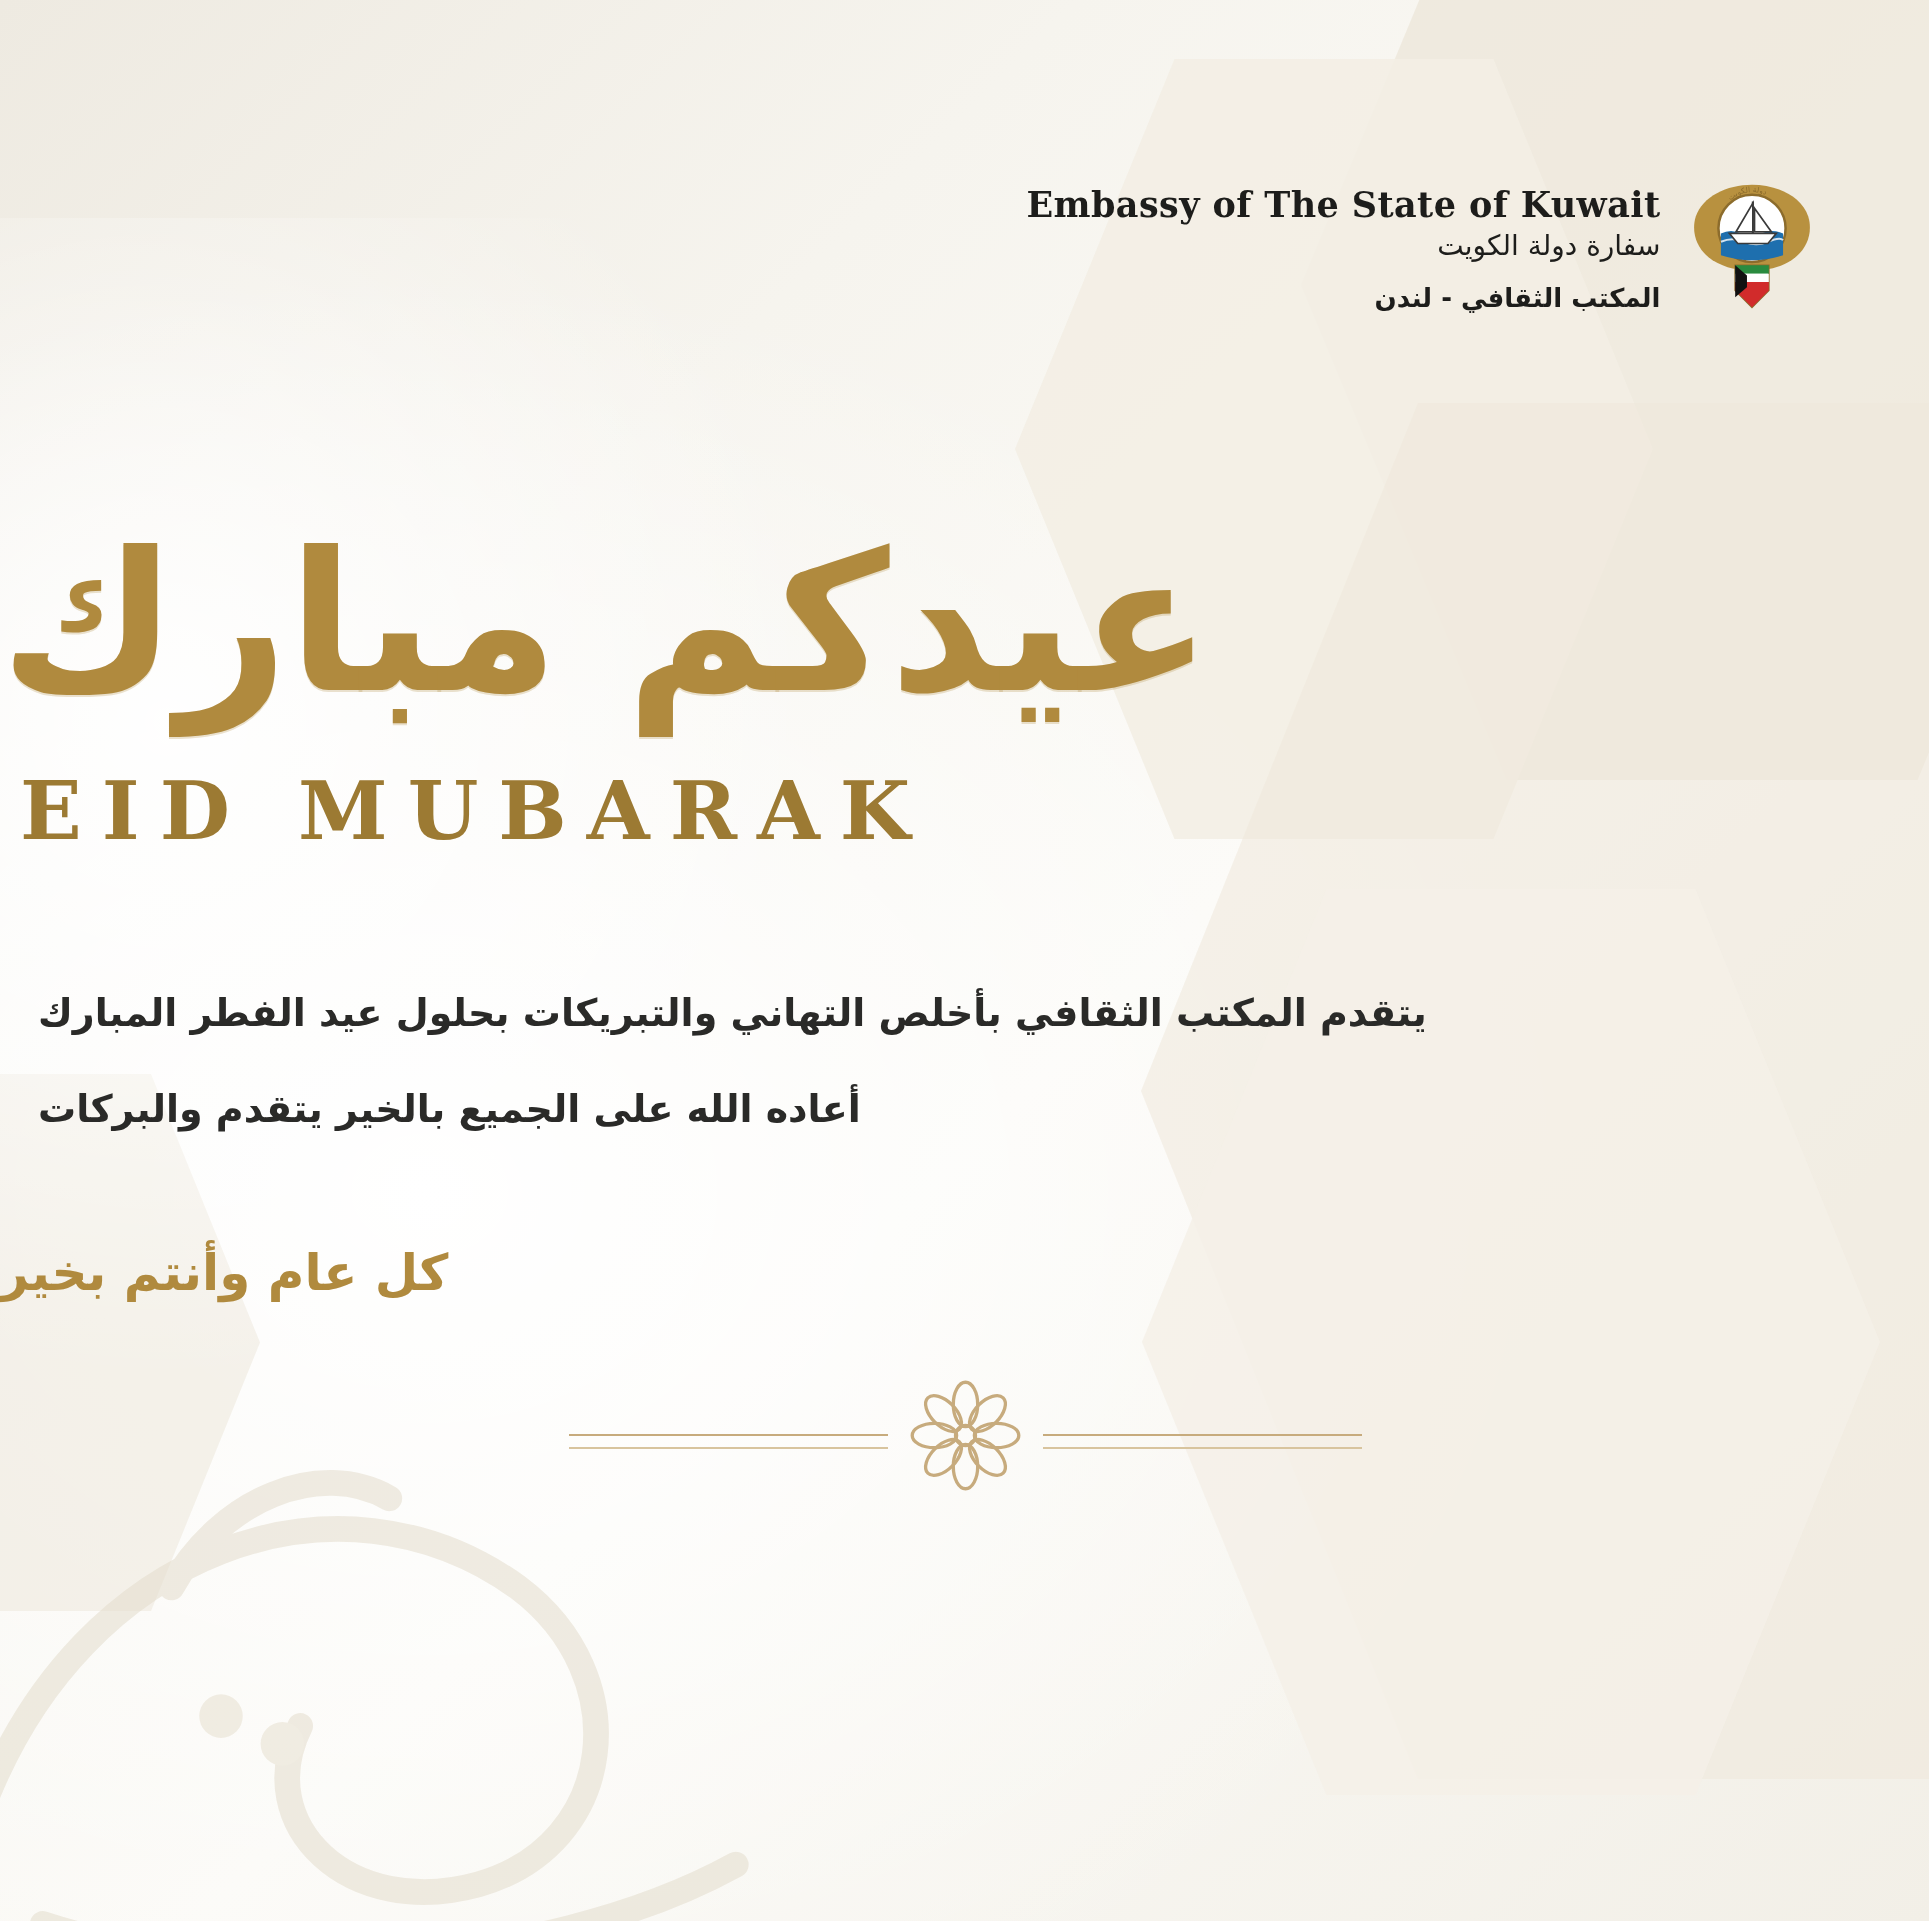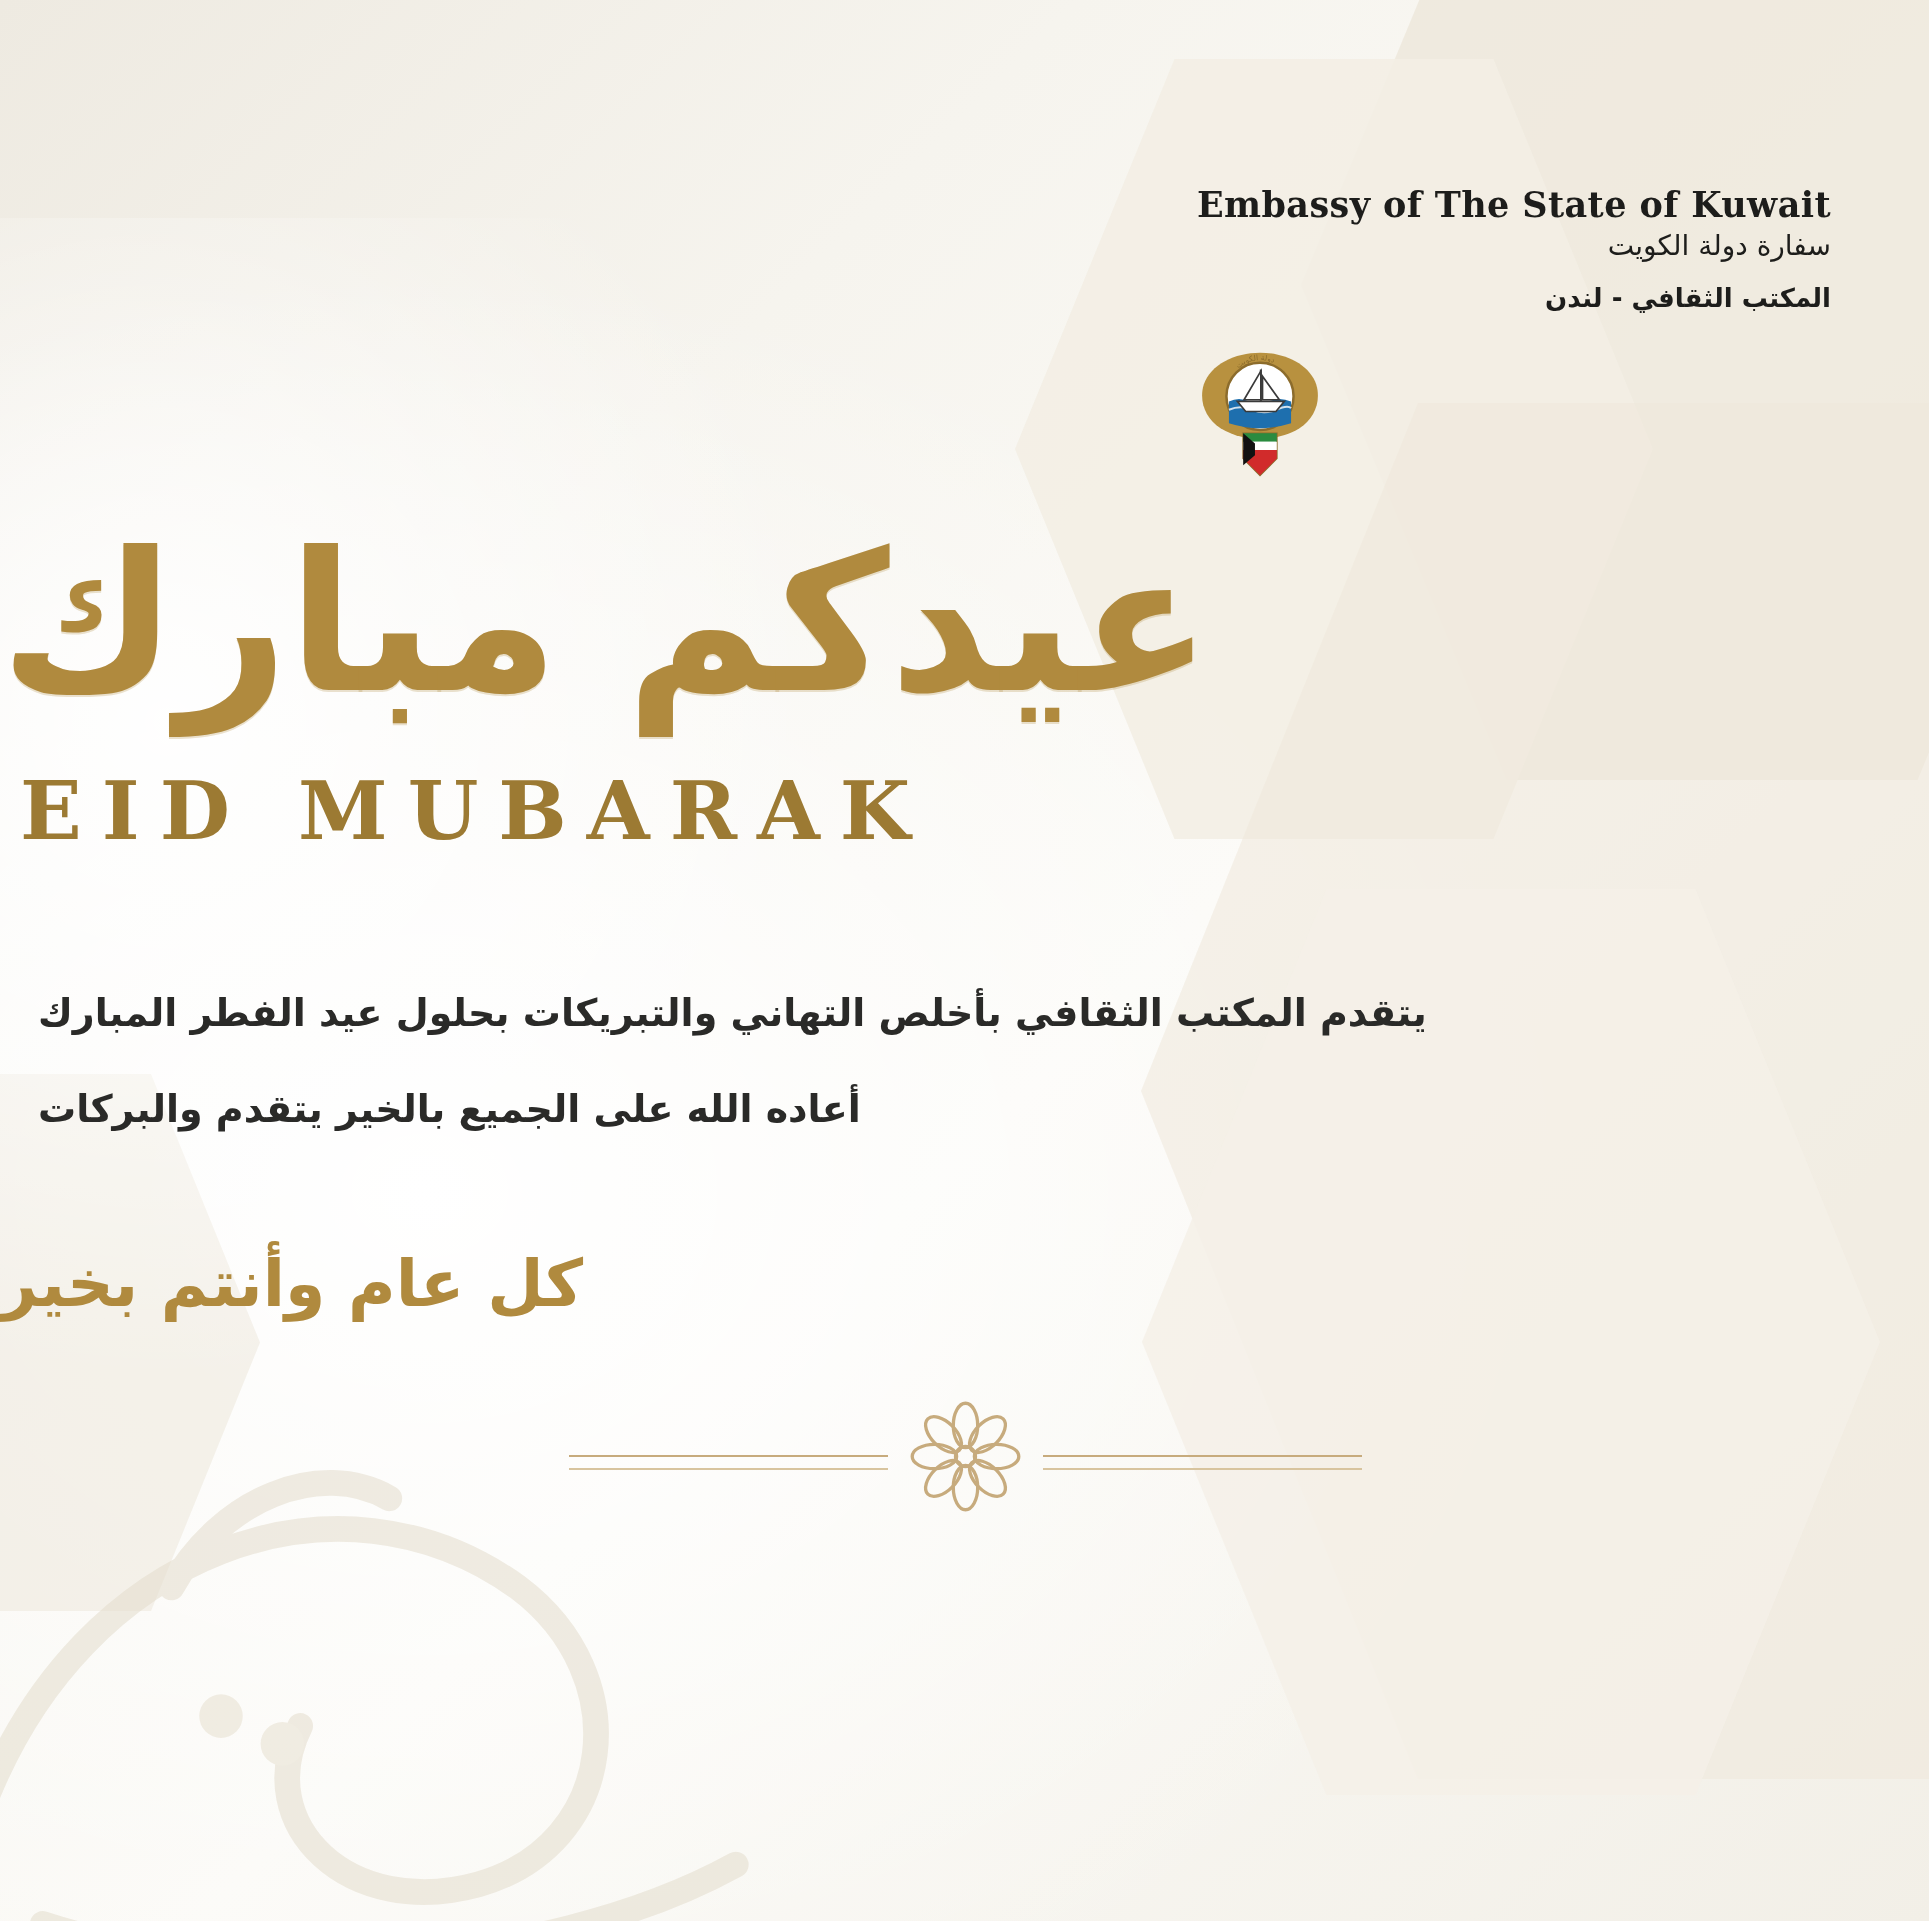--- a/index.html
+++ b/index.html
@@ -88,25 +88,24 @@
     height: 1259px;
     left: -336px;
     top: 218px;
     background: radial-gradient(circle at 40% 40%, rgba(255,255,255,0.95) 0%, rgba(255,255,255,0) 62%);
   }
 
   
   .header {
     position: absolute;
     top: 178px;
-    right: 99px;
+    right: 115px;
     display: flex;
     align-items: flex-start;
     gap: 28.5px;
-    flex-direction: column;
   }
   .header-text {
     text-align: right;
     padding-top: 8.4px;
   }
   .embassy-en {
     font-family: "DejaVu Serif", "Liberation Serif", serif;
     font-weight: 700;
     font-size: 35px;
     letter-spacing: 0.4px;
@@ -181,21 +180,21 @@
     color: #2a2a28;
     line-height: 1.55;
   }
   .greeting-line + .greeting-line {
     margin-top: 37px;
   }
 
   .wish {
     margin-top: 99px;
     direction: rtl;
-    font-size: 65px;
+    font-size: 50px;
     font-weight: 700;
     color: #b08a3e;
     line-height: 1.4;
   }
 
   .divider {
     margin-top: 72px;
     display: flex;
     align-items: center;
     justify-content: center;

